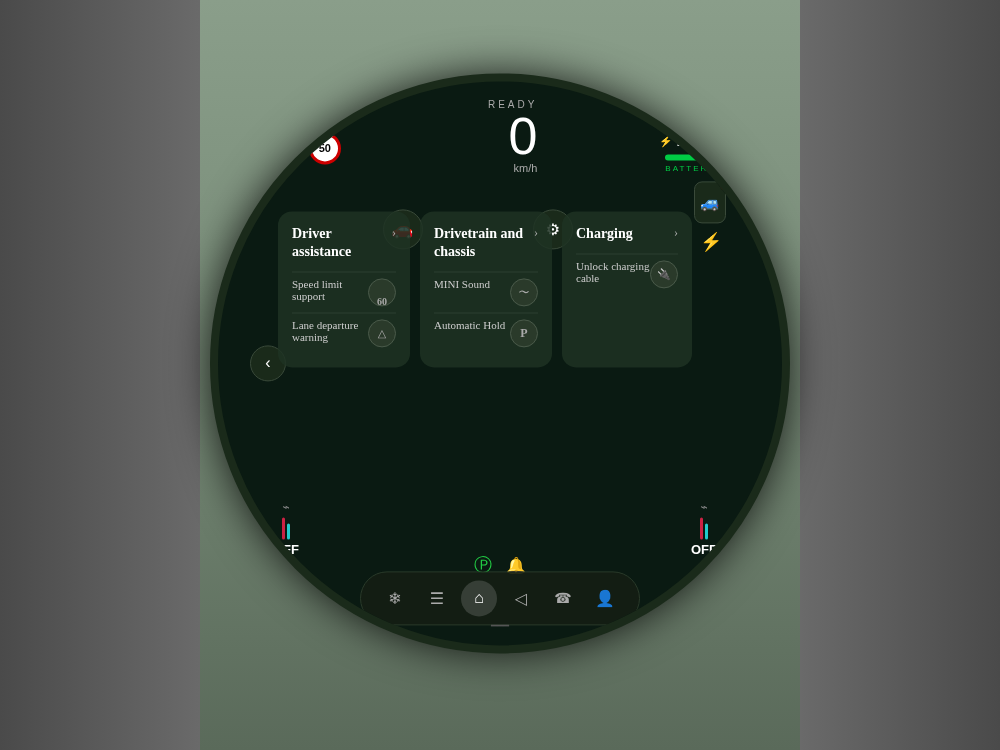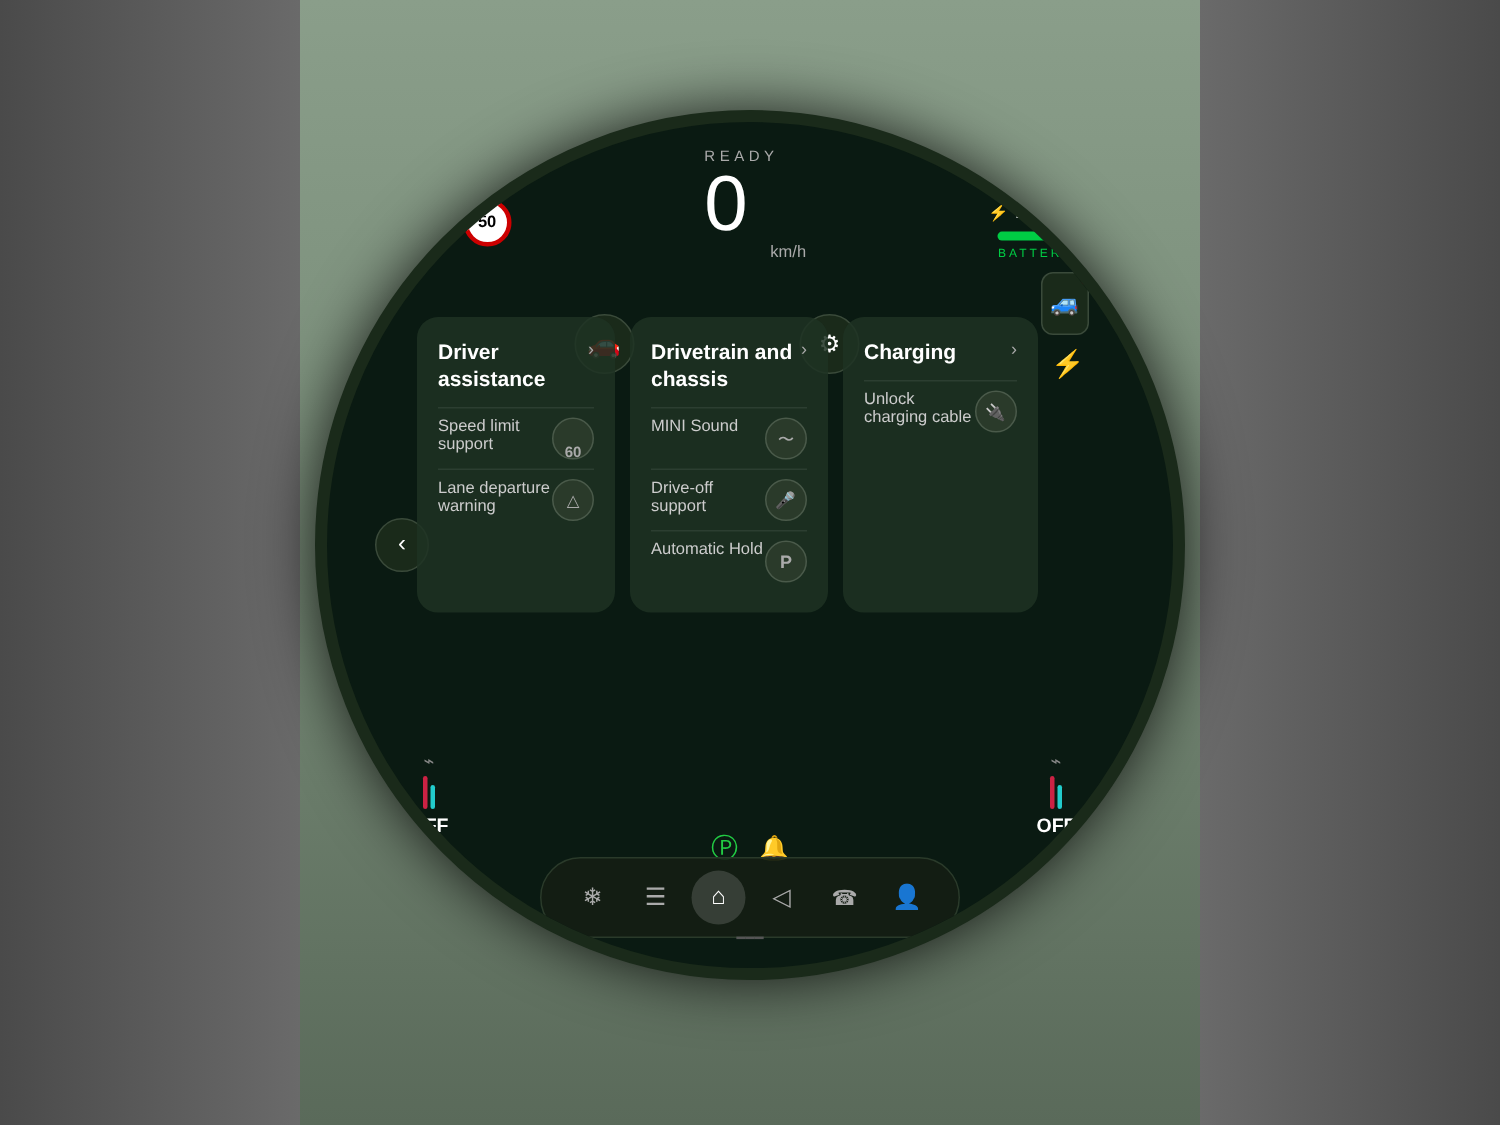--- a/index.html
+++ b/index.html
@@ -90,21 +90,21 @@
       align-items: center;
       justify-content: center;
       font-size: 11px;
       font-weight: 700;
       color: #000;
     }
 
     .center-speed {
       display: flex;
       flex-direction: column;
-      align-items: flex-start;
+      align-items: flex-end;
     }
 
     .ready-label {
       font-size: 10px;
       color: #aaaaaa;
       letter-spacing: 3px;
       font-weight: 500;
     }
 
     .speed-value {
@@ -192,20 +192,21 @@
       display: flex;
       gap: 10px;
     }
 
     
     .panel {
       background: rgba(30, 50, 35, 0.85);
       border-radius: 14px;
       padding: 14px;
       flex: 1;
+      font-family: Liberation Serif, serif;
     }
 
     .panel-header {
       display: flex;
       justify-content: space-between;
       align-items: flex-start;
       margin-bottom: 10px;
     }
 
     .panel-title {
@@ -392,24 +393,20 @@
       <div class="panel drivetrain-panel" style="max-width:170px;">
         <div class="panel-header">
           <span class="panel-title">Drivetrain and chassis</span>
           <span class="panel-arrow">›</span>
         </div>
         <div class="panel-item">
           <span class="panel-item-label">MINI Sound</span>
           <div class="panel-item-icon">〜</div>
         </div>
         <div class="panel-item">
-          <span class="panel-item-label">Drive-off support</span>
-          <div class="panel-item-icon">🎤</div>
-        </div>
-        <div class="panel-item">
           <span class="panel-item-label">Automatic Hold</span>
           <div class="panel-item-icon" style="font-weight:700;font-size:12px;">P</div>
         </div>
       </div>
 
       <div class="panel charging-panel">
         <div class="panel-header">
           <span class="panel-title">Charging</span>
           <span class="panel-arrow">›</span>
         </div>

